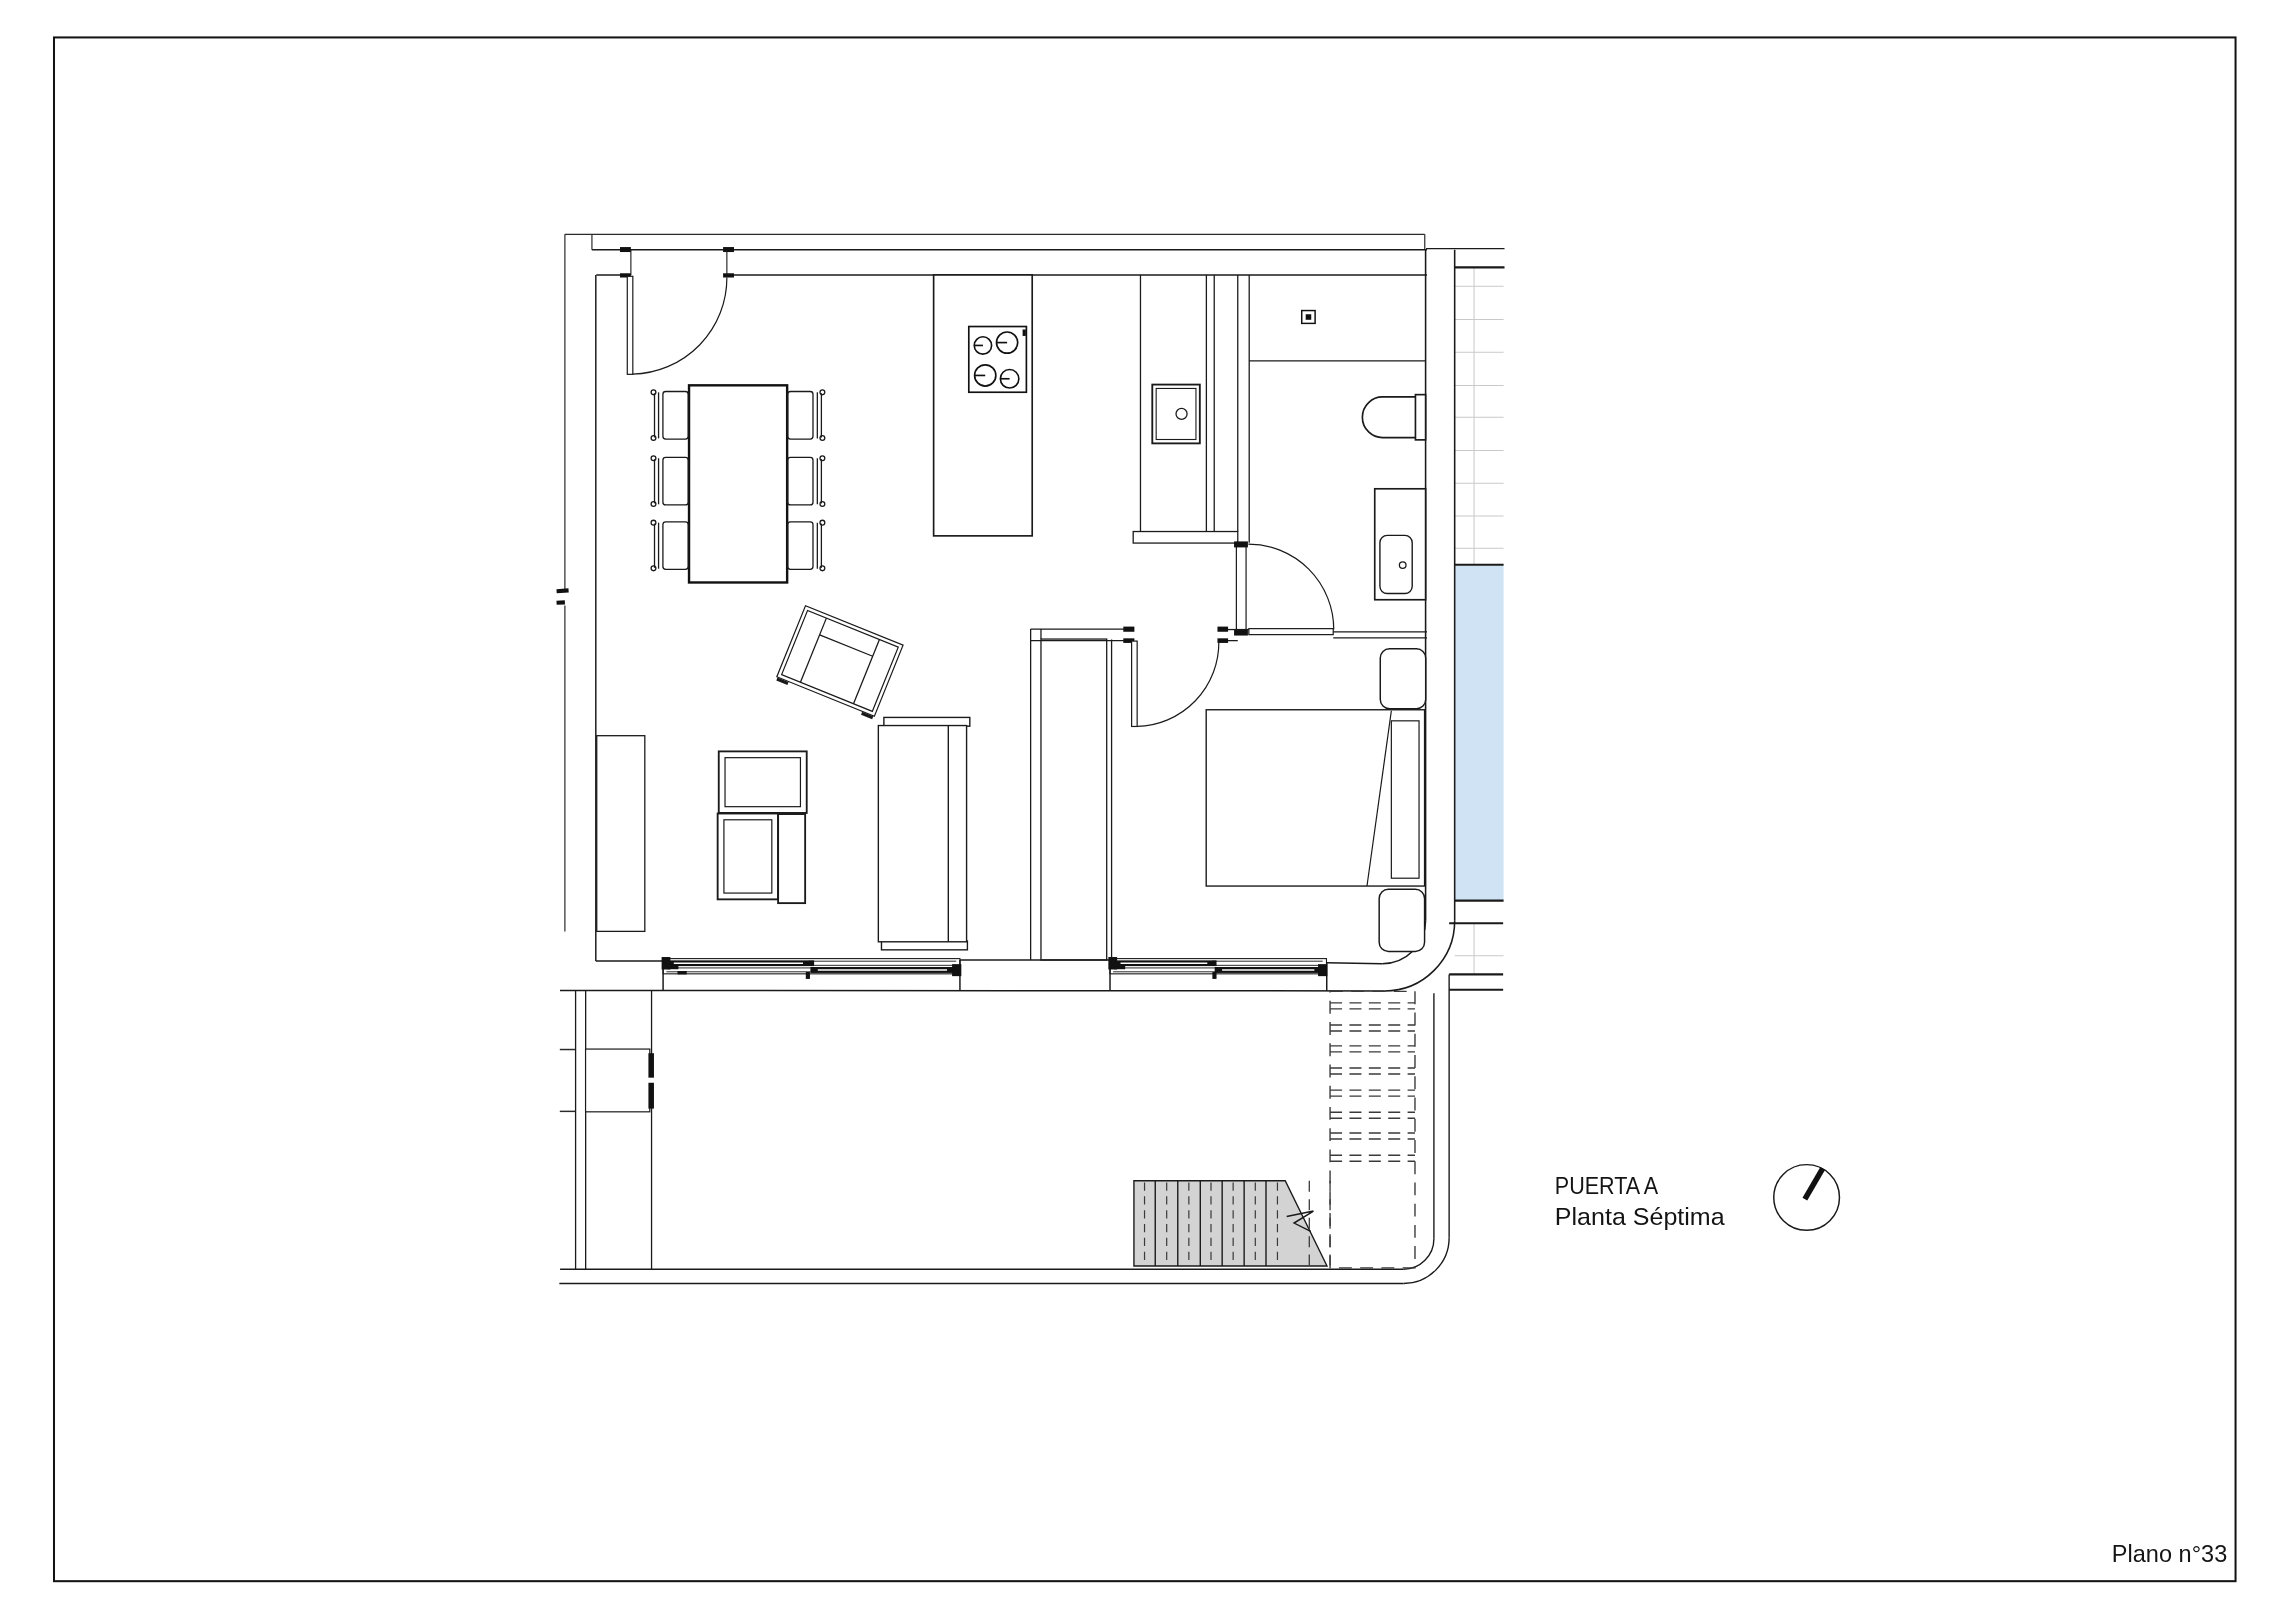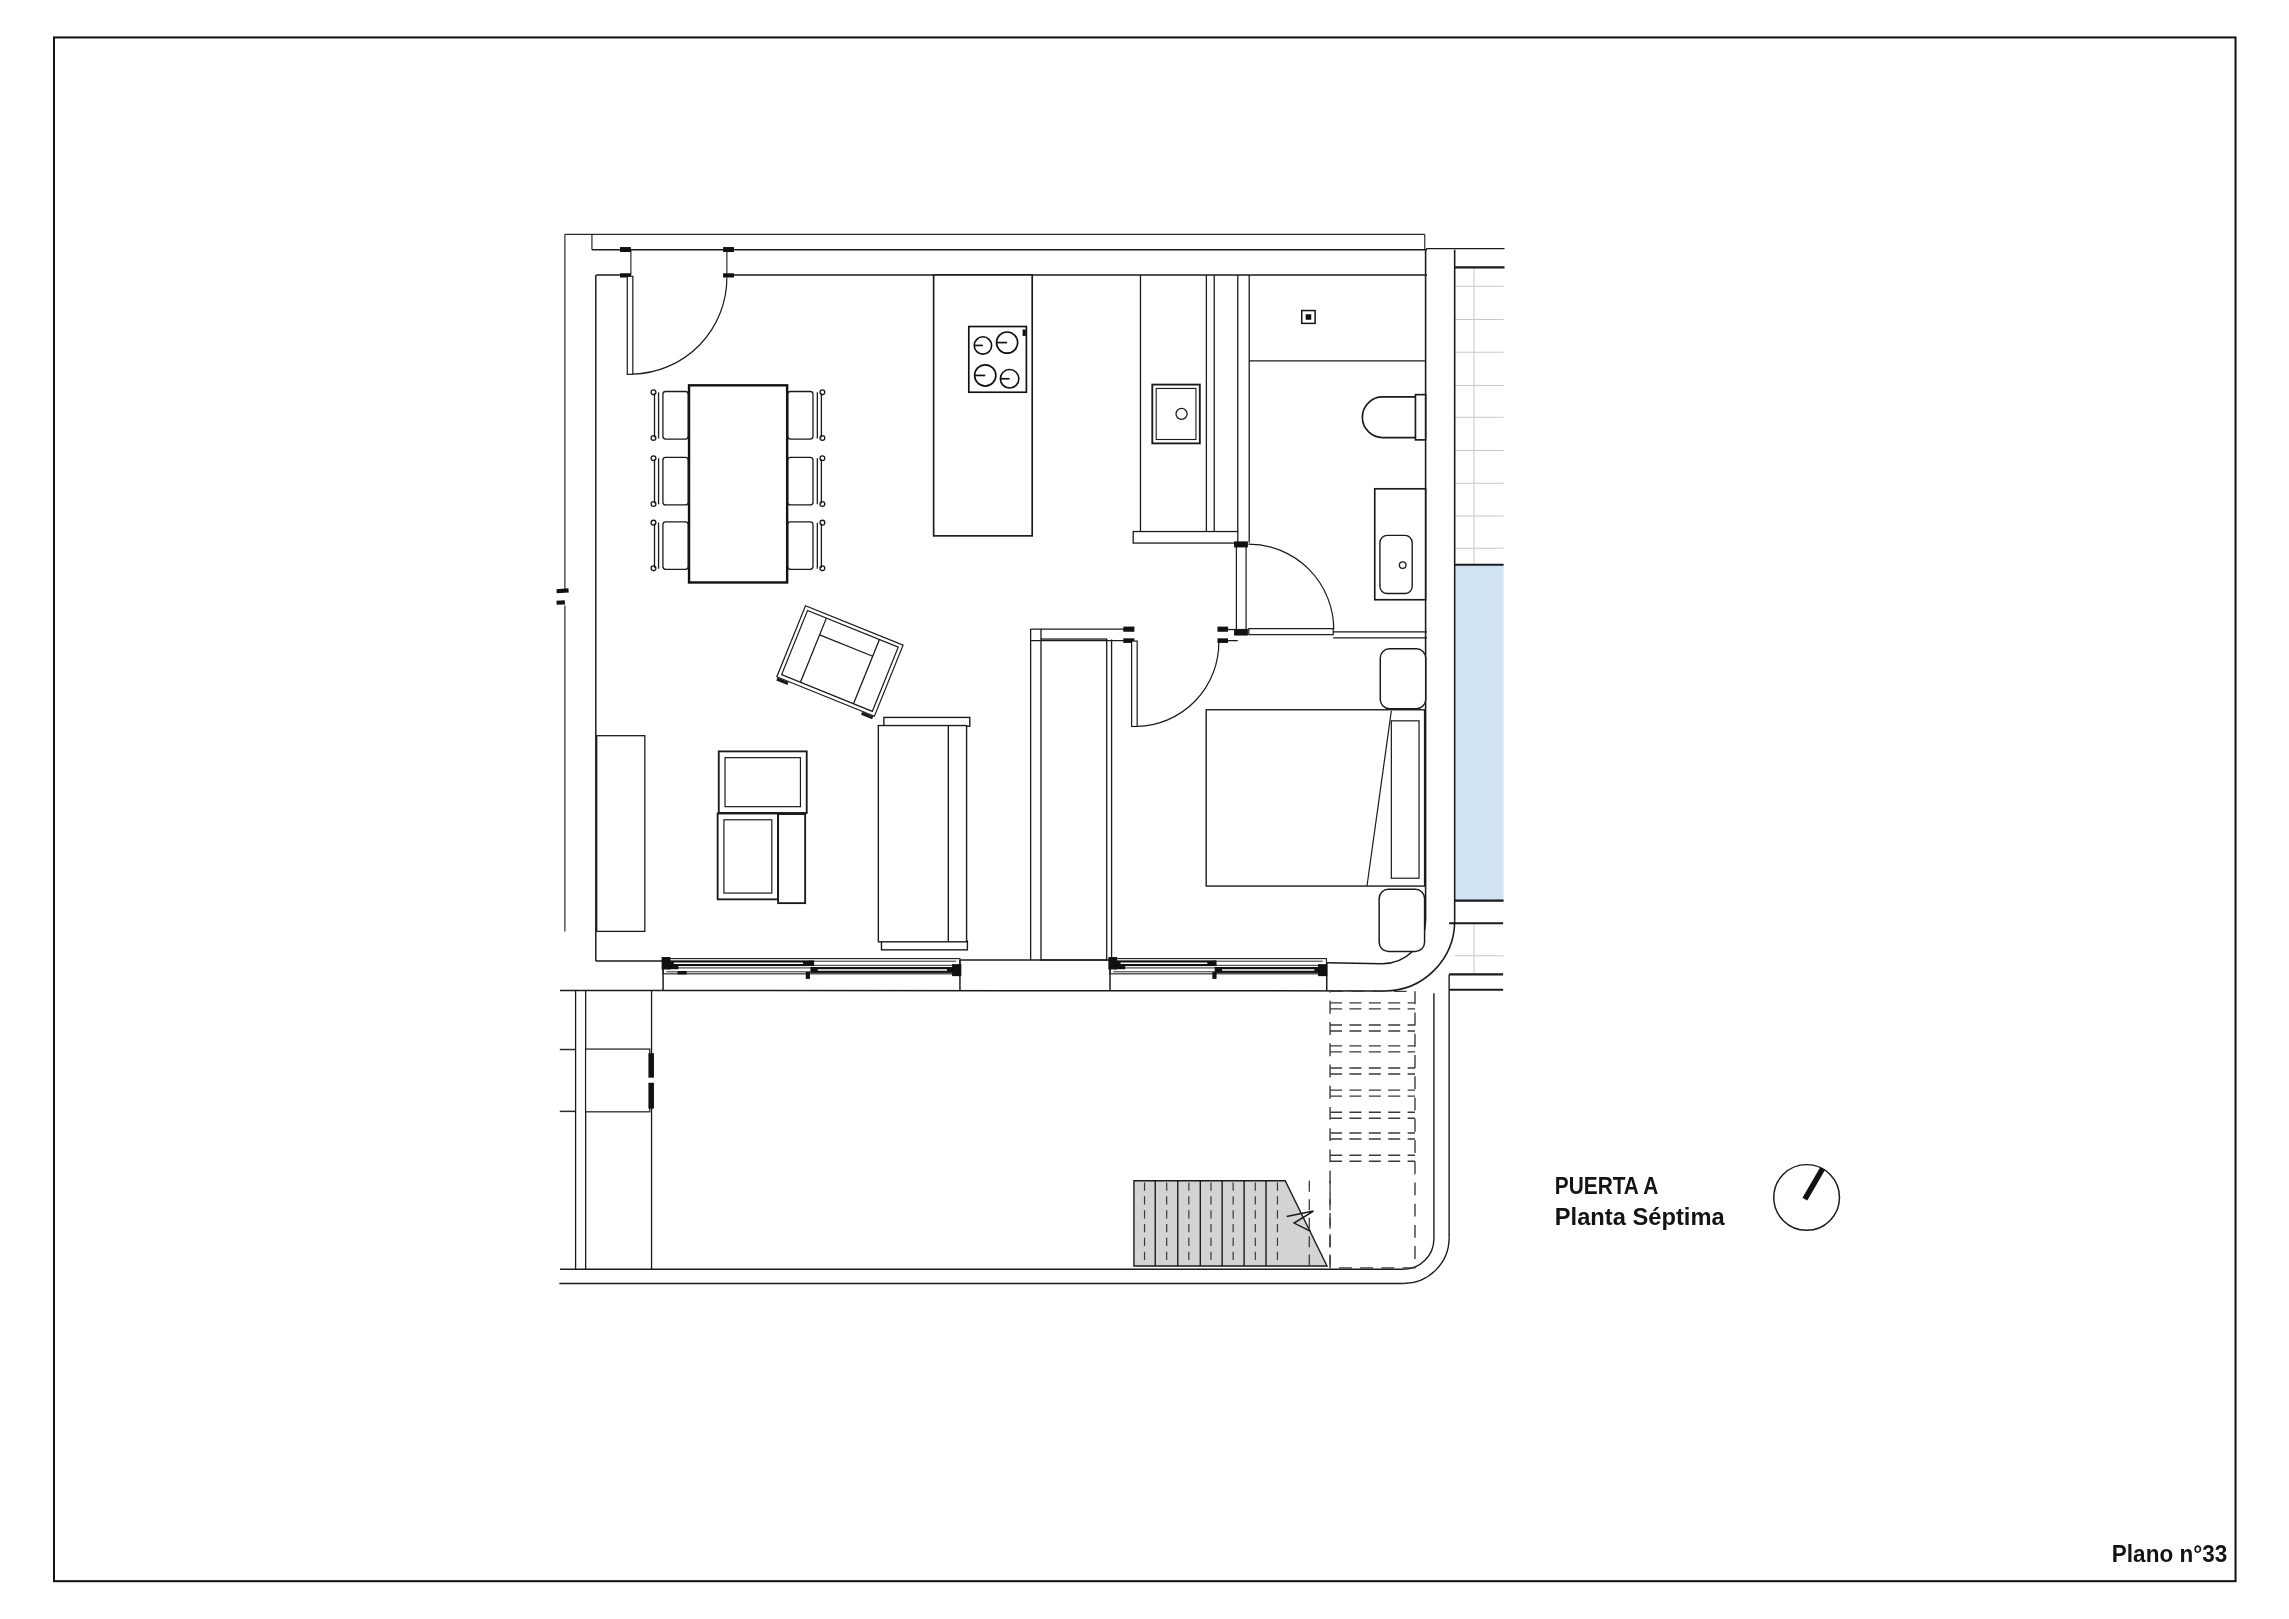--- a/index.html
+++ b/index.html
@@ -1,17 +1,17 @@
 <!DOCTYPE html>
 <html style="font-size:14.8px"><head>
 <meta charset="utf-8">
 <style>
   html,body{margin:0;padding:0;background:#ffffff;}
   #page{width:2290px;height:1620px;position:relative;background:#ffffff;
-        font-family:"Liberation Sans", sans-serif;font-weight:bold;}
+        font-family:"Liberation Sans", sans-serif;}
   svg{position:absolute;left:0;top:0;}
   text{font-family:"Liberation Sans", sans-serif;fill:#141414;}
 </style>
 </head>
 <body>
 <div id="page">
 <svg width="2290" height="1620" viewBox="0 0 2481 1755">
 <defs>
 </defs>
 

